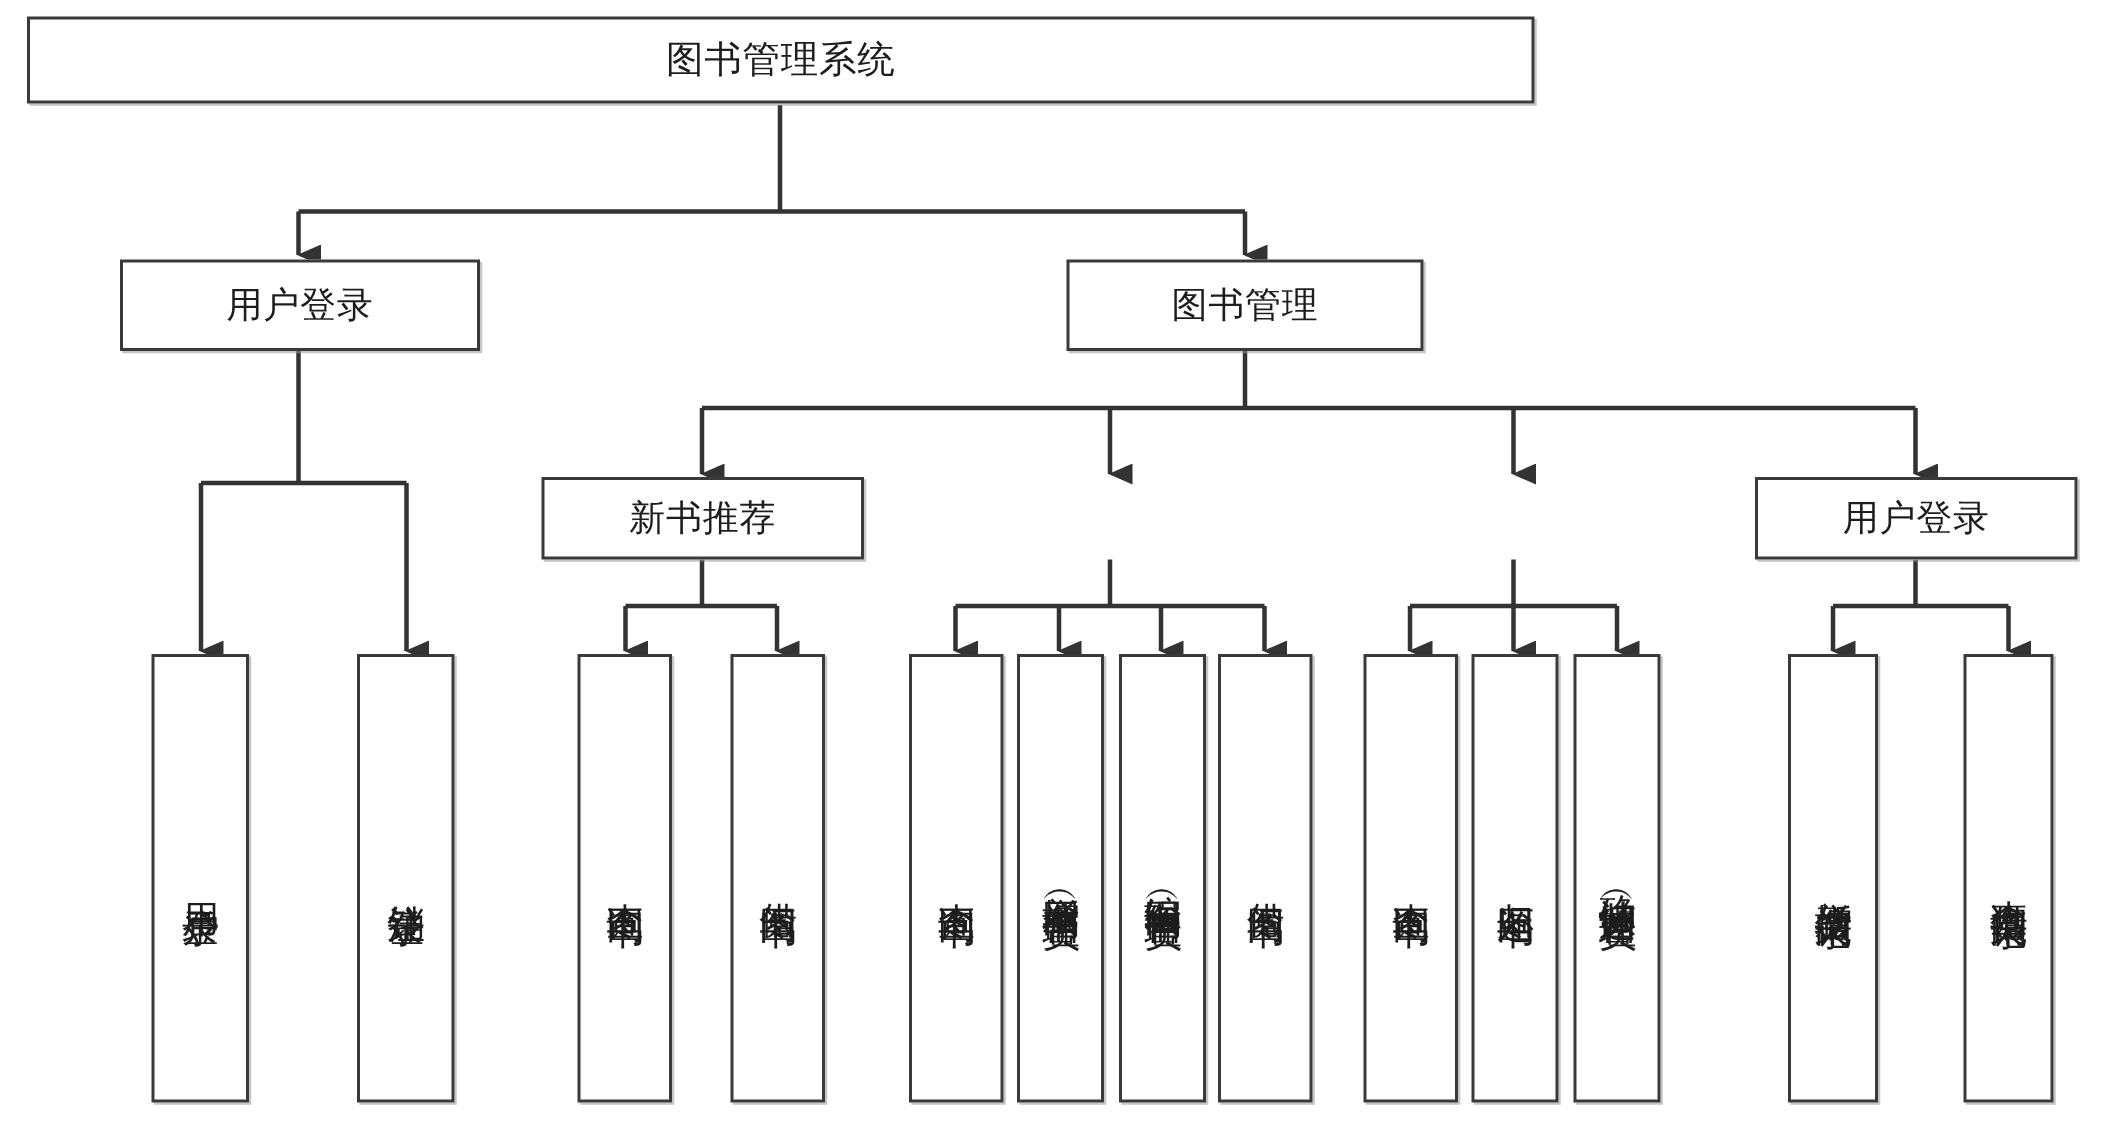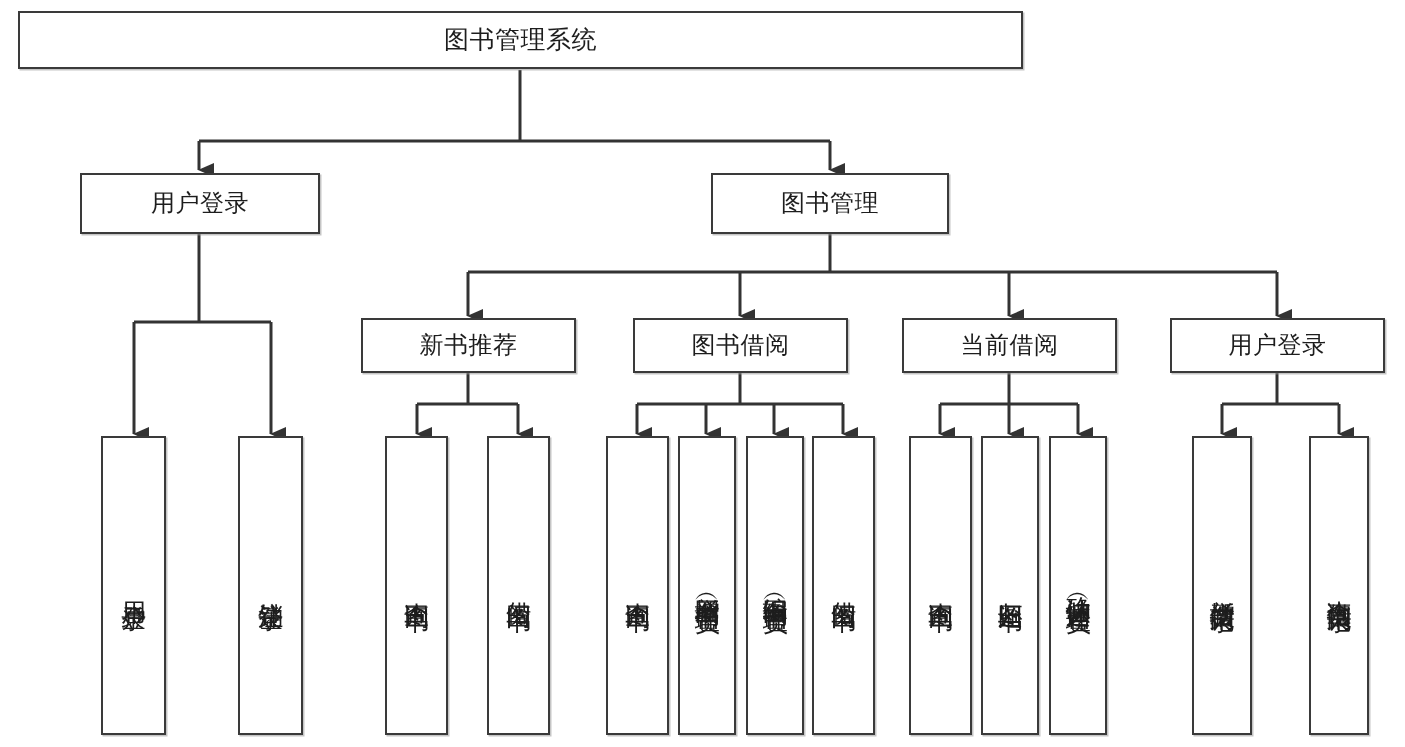--- a/index.html
+++ b/index.html
@@ -163,27 +163,21 @@
   </div>
 
   <div class="node horiz" style="left:711px; top:173px; width:238px; height:61px;">
     <span class="label">图书管理</span>
   </div>
 
   <div class="node horiz" style="left:361px; top:318px; width:215px; height:55px;">
     <span class="label">新书推荐</span>
   </div>
 
-  <div class="node horiz" style="left:633px; top:318px; width:215px; height:55px;">
-    <span class="label">图书借阅</span>
-  </div>
-
-  <div class="node horiz" style="left:902px; top:318px; width:215px; height:55px;">
-    <span class="label">当前借阅</span>
-  </div>
+
 
   <div class="node horiz" style="left:1170px; top:318px; width:215px; height:55px;">
     <span class="label">用户登录</span>
   </div>
 
   <div class="node vert" style="left:101px; top:436px; width:65px; height:299px;">
     <span class="label">用户登录</span>
   </div>
 
   <div class="node vert" style="left:238px; top:436px; width:65px; height:299px;">

